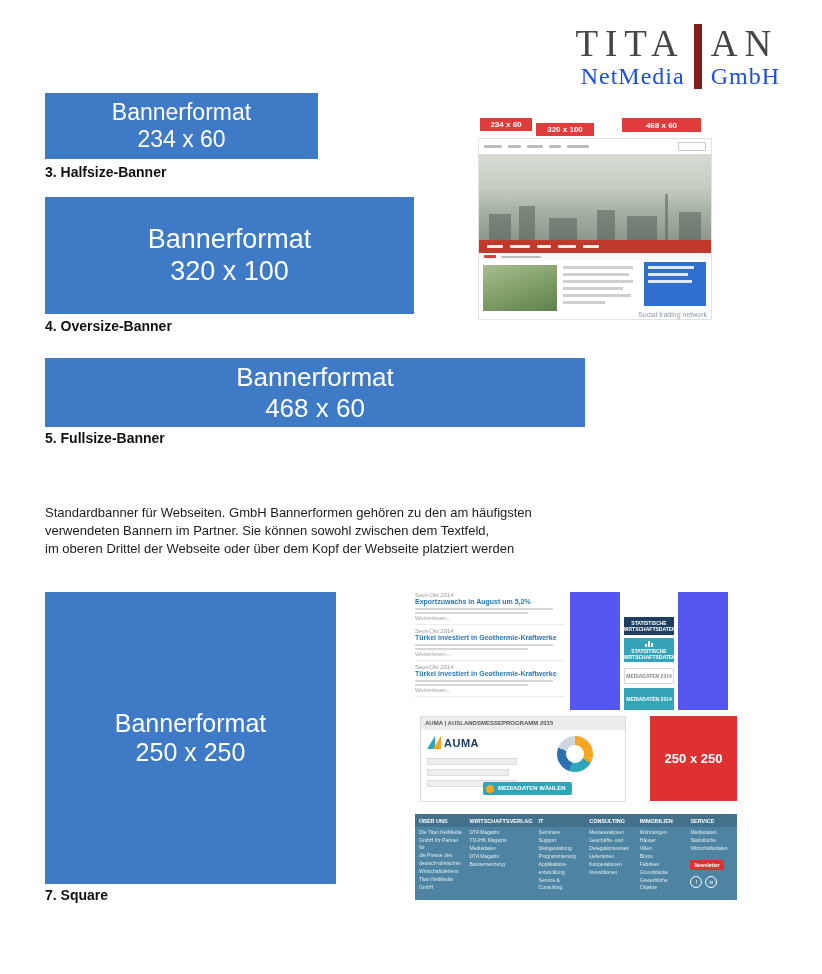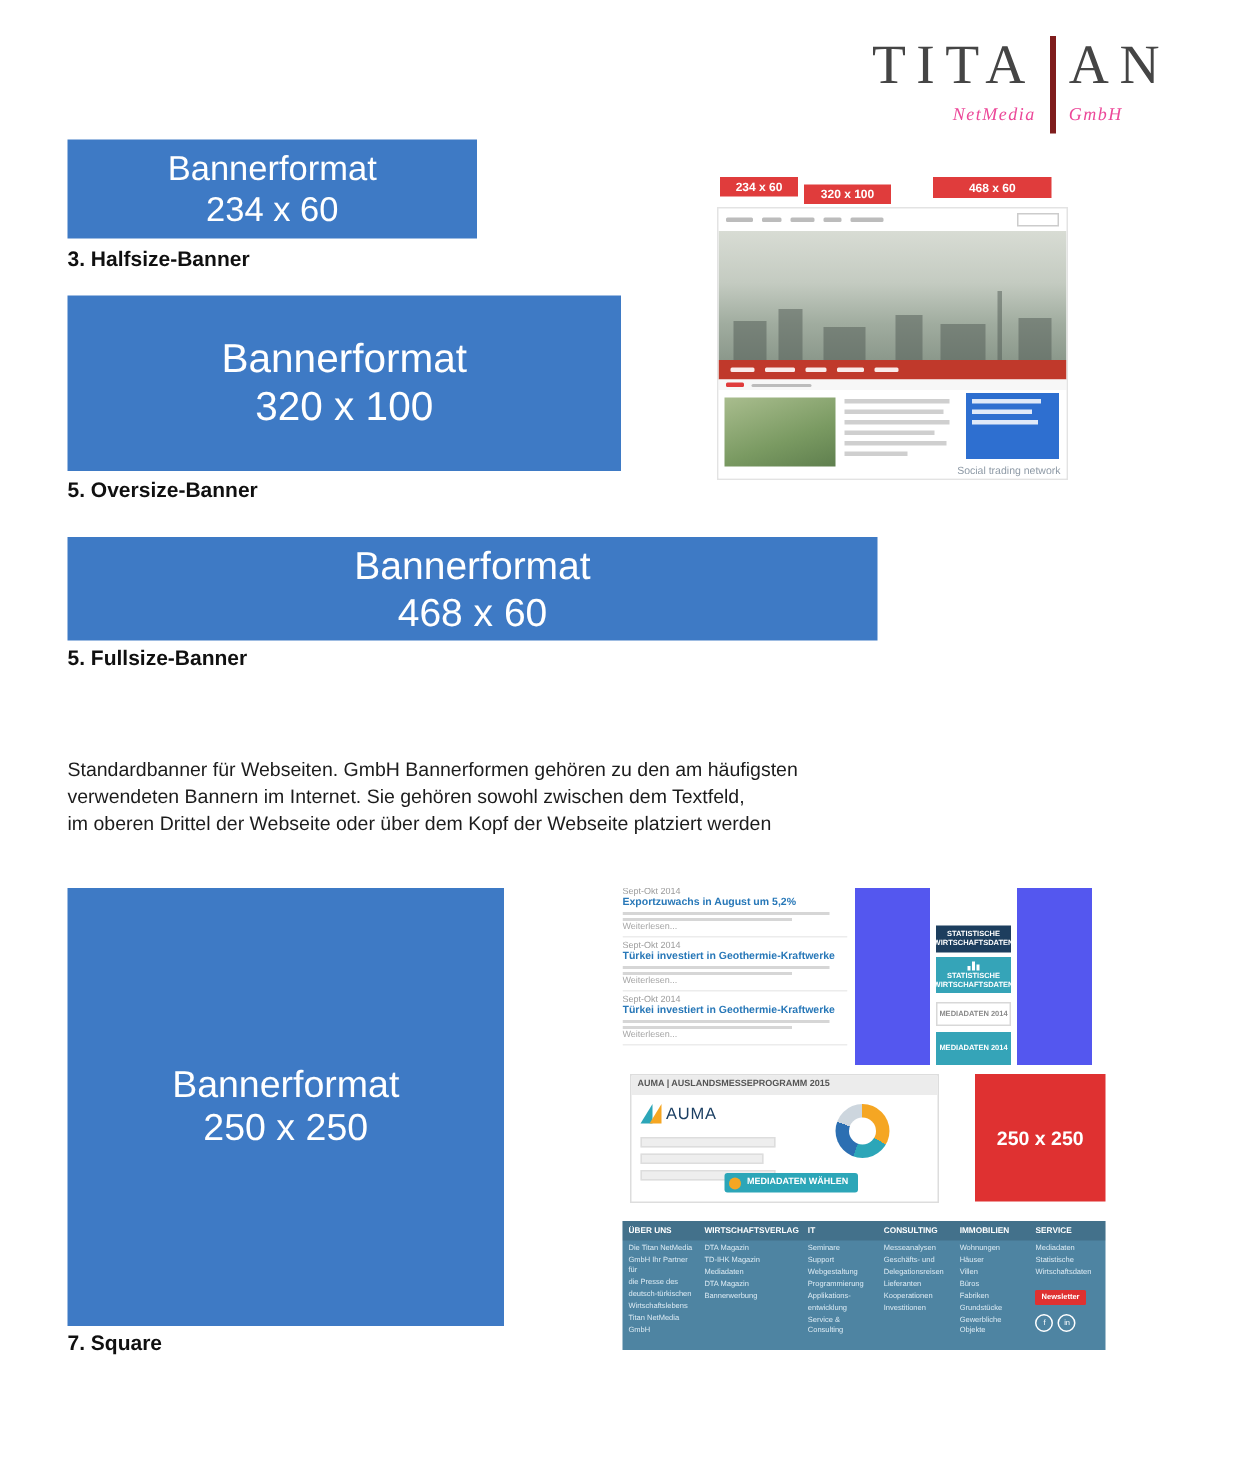--- a/index.html
+++ b/index.html
@@ -3,23 +3,23 @@
 <meta charset="utf-8">
 <style>
   html,body{margin:0;padding:0;background:#fff;}
   .page{position:relative;width:822px;height:974px;background:#fff;
         font-family:"Liberation Sans",sans-serif;overflow:hidden;}
 
   
   .logo{position:absolute;top:24px;right:42px;display:grid;
         grid-template-columns:auto auto;font-family:"Liberation Serif",serif;}
   .logo .l{text-align:right;padding-right:9px;}
-  .logo .r{border-left:4px solid #7f1d1d;padding-left:9px;}
+  .logo .r{border-left:8px solid #7f1d1d;padding-left:9px;}
   .logo .row1{font-size:37px;letter-spacing:7px;line-height:40px;color:#454545;}
-  .logo .row2{font-size:12px;letter-spacing:1px;line-height:25px;color:#ec4899;font-style:italic;}
+  .logo .row2{font-size:24px;letter-spacing:1px;line-height:25px;color:#1d4ed8;}
 
   
   .banner{position:absolute;background:#3e7ac5;color:#fff;display:flex;
           flex-direction:column;align-items:center;justify-content:center;
           text-align:center;line-height:1.18;}
   #banner-234{left:45px;top:93px;width:273px;height:66px;font-size:23px;}
   #banner-320{left:45px;top:197px;width:369px;height:117px;font-size:27px;}
   #banner-468{left:45px;top:358px;width:540px;height:69px;font-size:26px;}
   #banner-250{left:45px;top:592px;width:291px;height:292px;font-size:25px;}
 
@@ -85,21 +85,21 @@
   .bar-icon i{display:block;width:2px;background:#fff;}
 
   .auma{position:absolute;left:5px;top:126px;width:206px;height:86px;border:1px solid #ddd;
         background:#fff;box-sizing:border-box;}
   .auma-header{height:13px;background:#ececec;font-size:6px;font-weight:bold;color:#555;
                line-height:13px;padding-left:4px;white-space:nowrap;overflow:hidden;}
   .auma-logo{position:absolute;left:6px;top:19px;display:flex;align-items:center;gap:3px;}
   .tri{width:0;height:0;}
   .tri-teal{border-left:8px solid transparent;border-bottom:13px solid #2ca6b8;}
   .tri-orange{border-left:8px solid transparent;border-bottom:13px solid #f5a623;margin-left:-5px;}
-  .auma-name{font-size:11px;font-weight:normal;color:#1b3f63;letter-spacing:0.5px;}
+  .auma-name{font-size:11px;font-weight:bold;color:#1b3f63;letter-spacing:0.5px;}
   .auma-lines{position:absolute;left:6px;top:41px;width:92px;}
   .auma-lines .ln{height:5px;background:#eee;border:1px solid #ddd;margin-bottom:4px;}
   .donut{position:absolute;right:32px;top:19px;width:36px;height:36px;border-radius:50%;
     background:conic-gradient(#f5a623 0 120deg,#2ca6b8 120deg 200deg,#2c6fb2 200deg 290deg,#cdd6de 290deg 360deg);}
   .donut::after{content:"";position:absolute;left:9px;top:9px;width:18px;height:18px;
                 background:#fff;border-radius:50%;}
   .auma-btn{position:absolute;left:62px;bottom:6px;height:13px;background:#2ca6b8;color:#fff;
             font-size:6px;font-weight:bold;line-height:13px;padding:0 6px 0 15px;border-radius:2px;}
   .auma-btn .dot{position:absolute;left:3px;top:2.5px;width:8px;height:8px;border-radius:50%;
                  background:#f5a623;}
@@ -136,31 +136,31 @@
   <div class="banner" id="banner-234">
     <div>Bannerformat</div>
     <div>234 x 60</div>
   </div>
   <div class="banner-label" id="label-3">3. Halfsize-Banner</div>
 
   <div class="banner" id="banner-320">
     <div>Bannerformat</div>
     <div>320 x 100</div>
   </div>
-  <div class="banner-label" id="label-4">5. Oversize-Banner</div>
+  <div class="banner-label" id="label-4">4. Oversize-Banner</div>
 
   <div class="banner" id="banner-468">
     <div>Bannerformat</div>
     <div>468 x 60</div>
   </div>
   <div class="banner-label" id="label-5">5. Fullsize-Banner</div>
 
   <div class="para" id="para-intro">
     <div>Standardbanner für Webseiten. GmbH Bannerformen gehören zu den am  häufigsten</div>
-    <div>verwendeten Bannern im Internet. Sie gehören sowohl zwischen dem Textfeld,</div>
+    <div>verwendeten Bannern im Partner. Sie können sowohl zwischen dem Textfeld,</div>
     <div>im oberen Drittel der Webseite oder über dem Kopf der Webseite platziert werden</div>
   </div>
 
   <div class="banner" id="banner-250">
     <div>Bannerformat</div>
     <div>250 x 250</div>
   </div>
   <div class="banner-label" id="label-6">7. Square</div>
 
 

